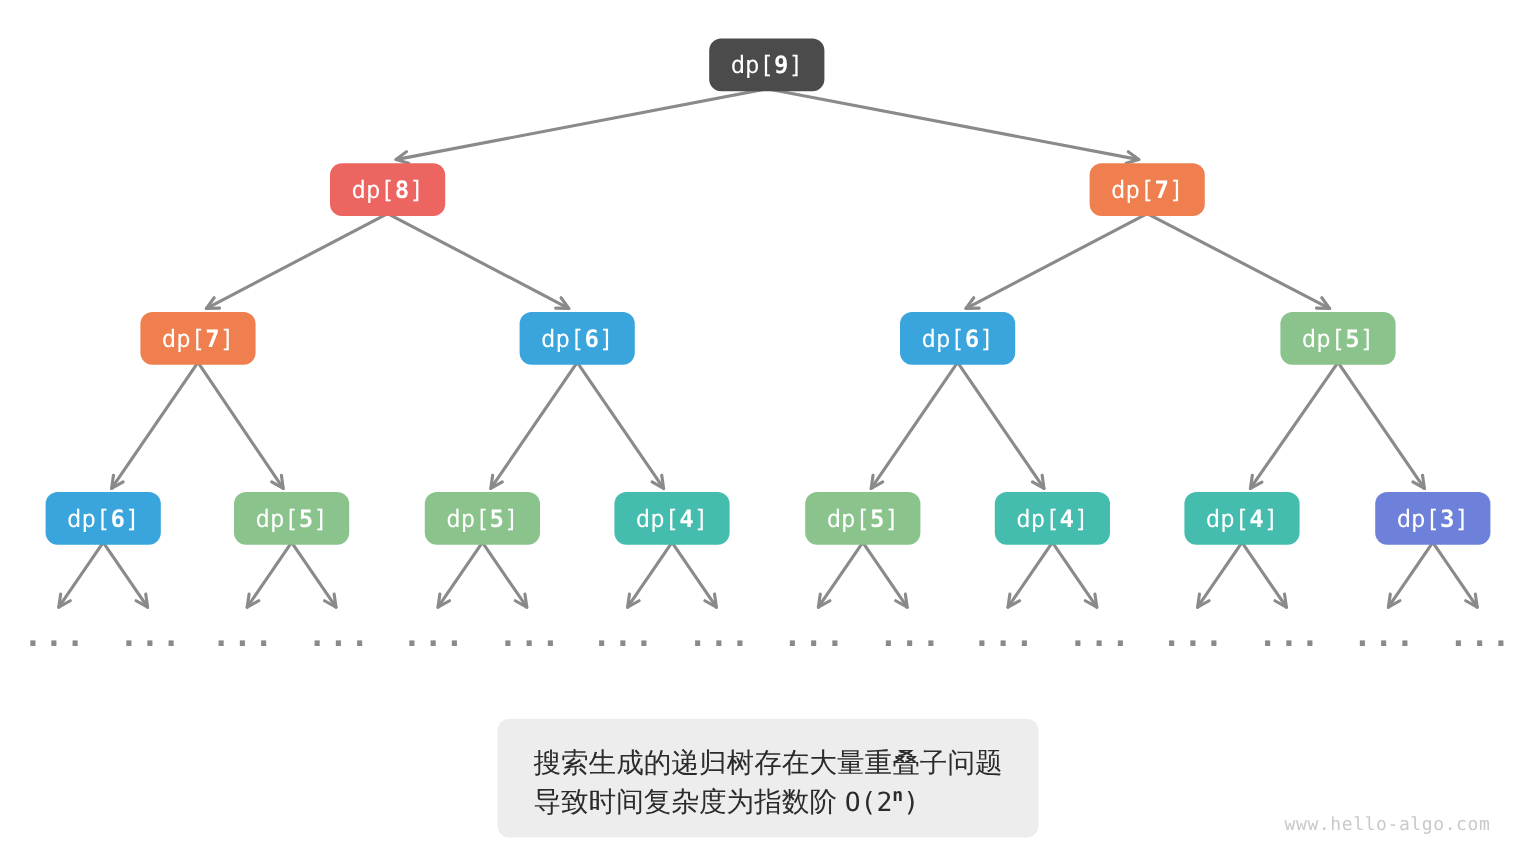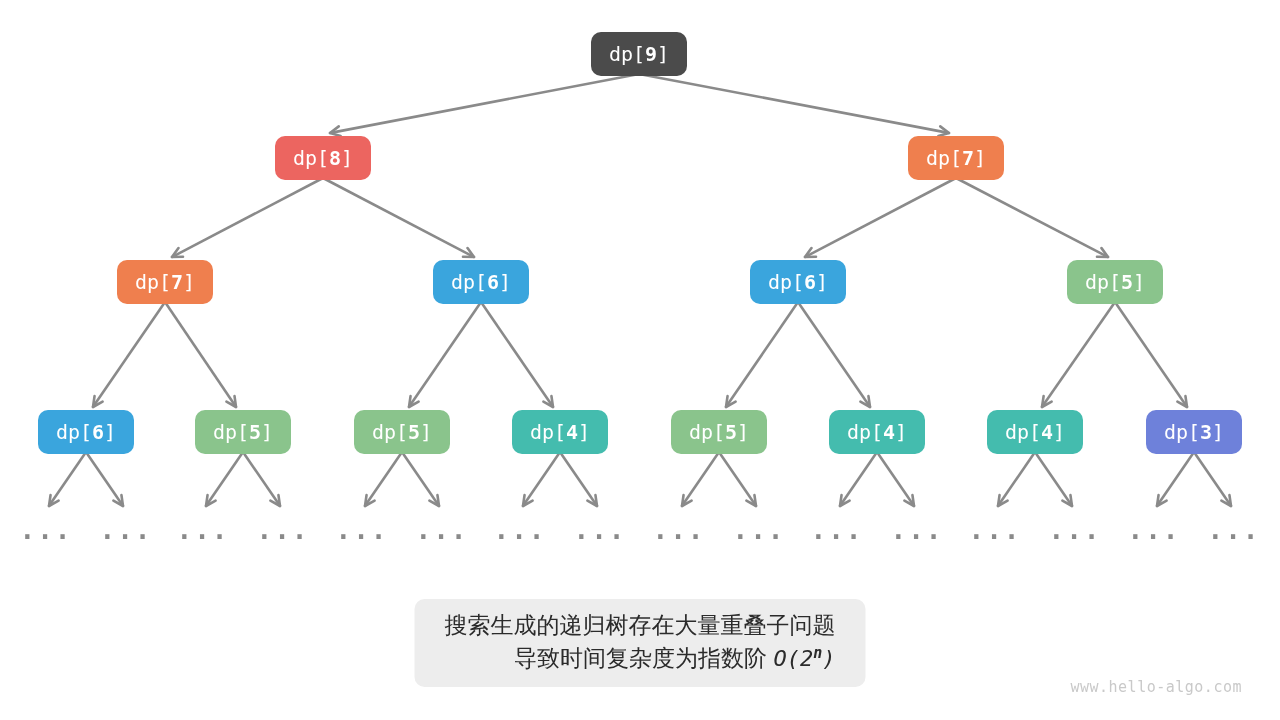--- a/index.html
+++ b/index.html
@@ -59,31 +59,30 @@
     line-height: 0;
     transform: translateY(-7px);
   }
   .caption {
     position: absolute;
     left: 640px;
     top: 599px;
     transform: translateX(-50%);
     background: #ededed;
     border-radius: 10px;
-    padding: 10px 30px 12px 30px;
-    text-align: right;
+    padding: 20px 30px 12px 30px;
+    text-align: left;
     font-size: 23px;
     line-height: 33px;
     color: #2b2b2b;
     white-space: nowrap;
   }
   .caption .formula {
     font-family: "DejaVu Sans Mono", "Liberation Mono", monospace;
     font-size: 22px;
-    font-style: italic;
   }
   .caption .formula sup {
     font-weight: bold;
     font-size: 15px;
     vertical-align: super;
     line-height: 0;
   }
   .watermark {
     position: absolute;
     right: 38px;

